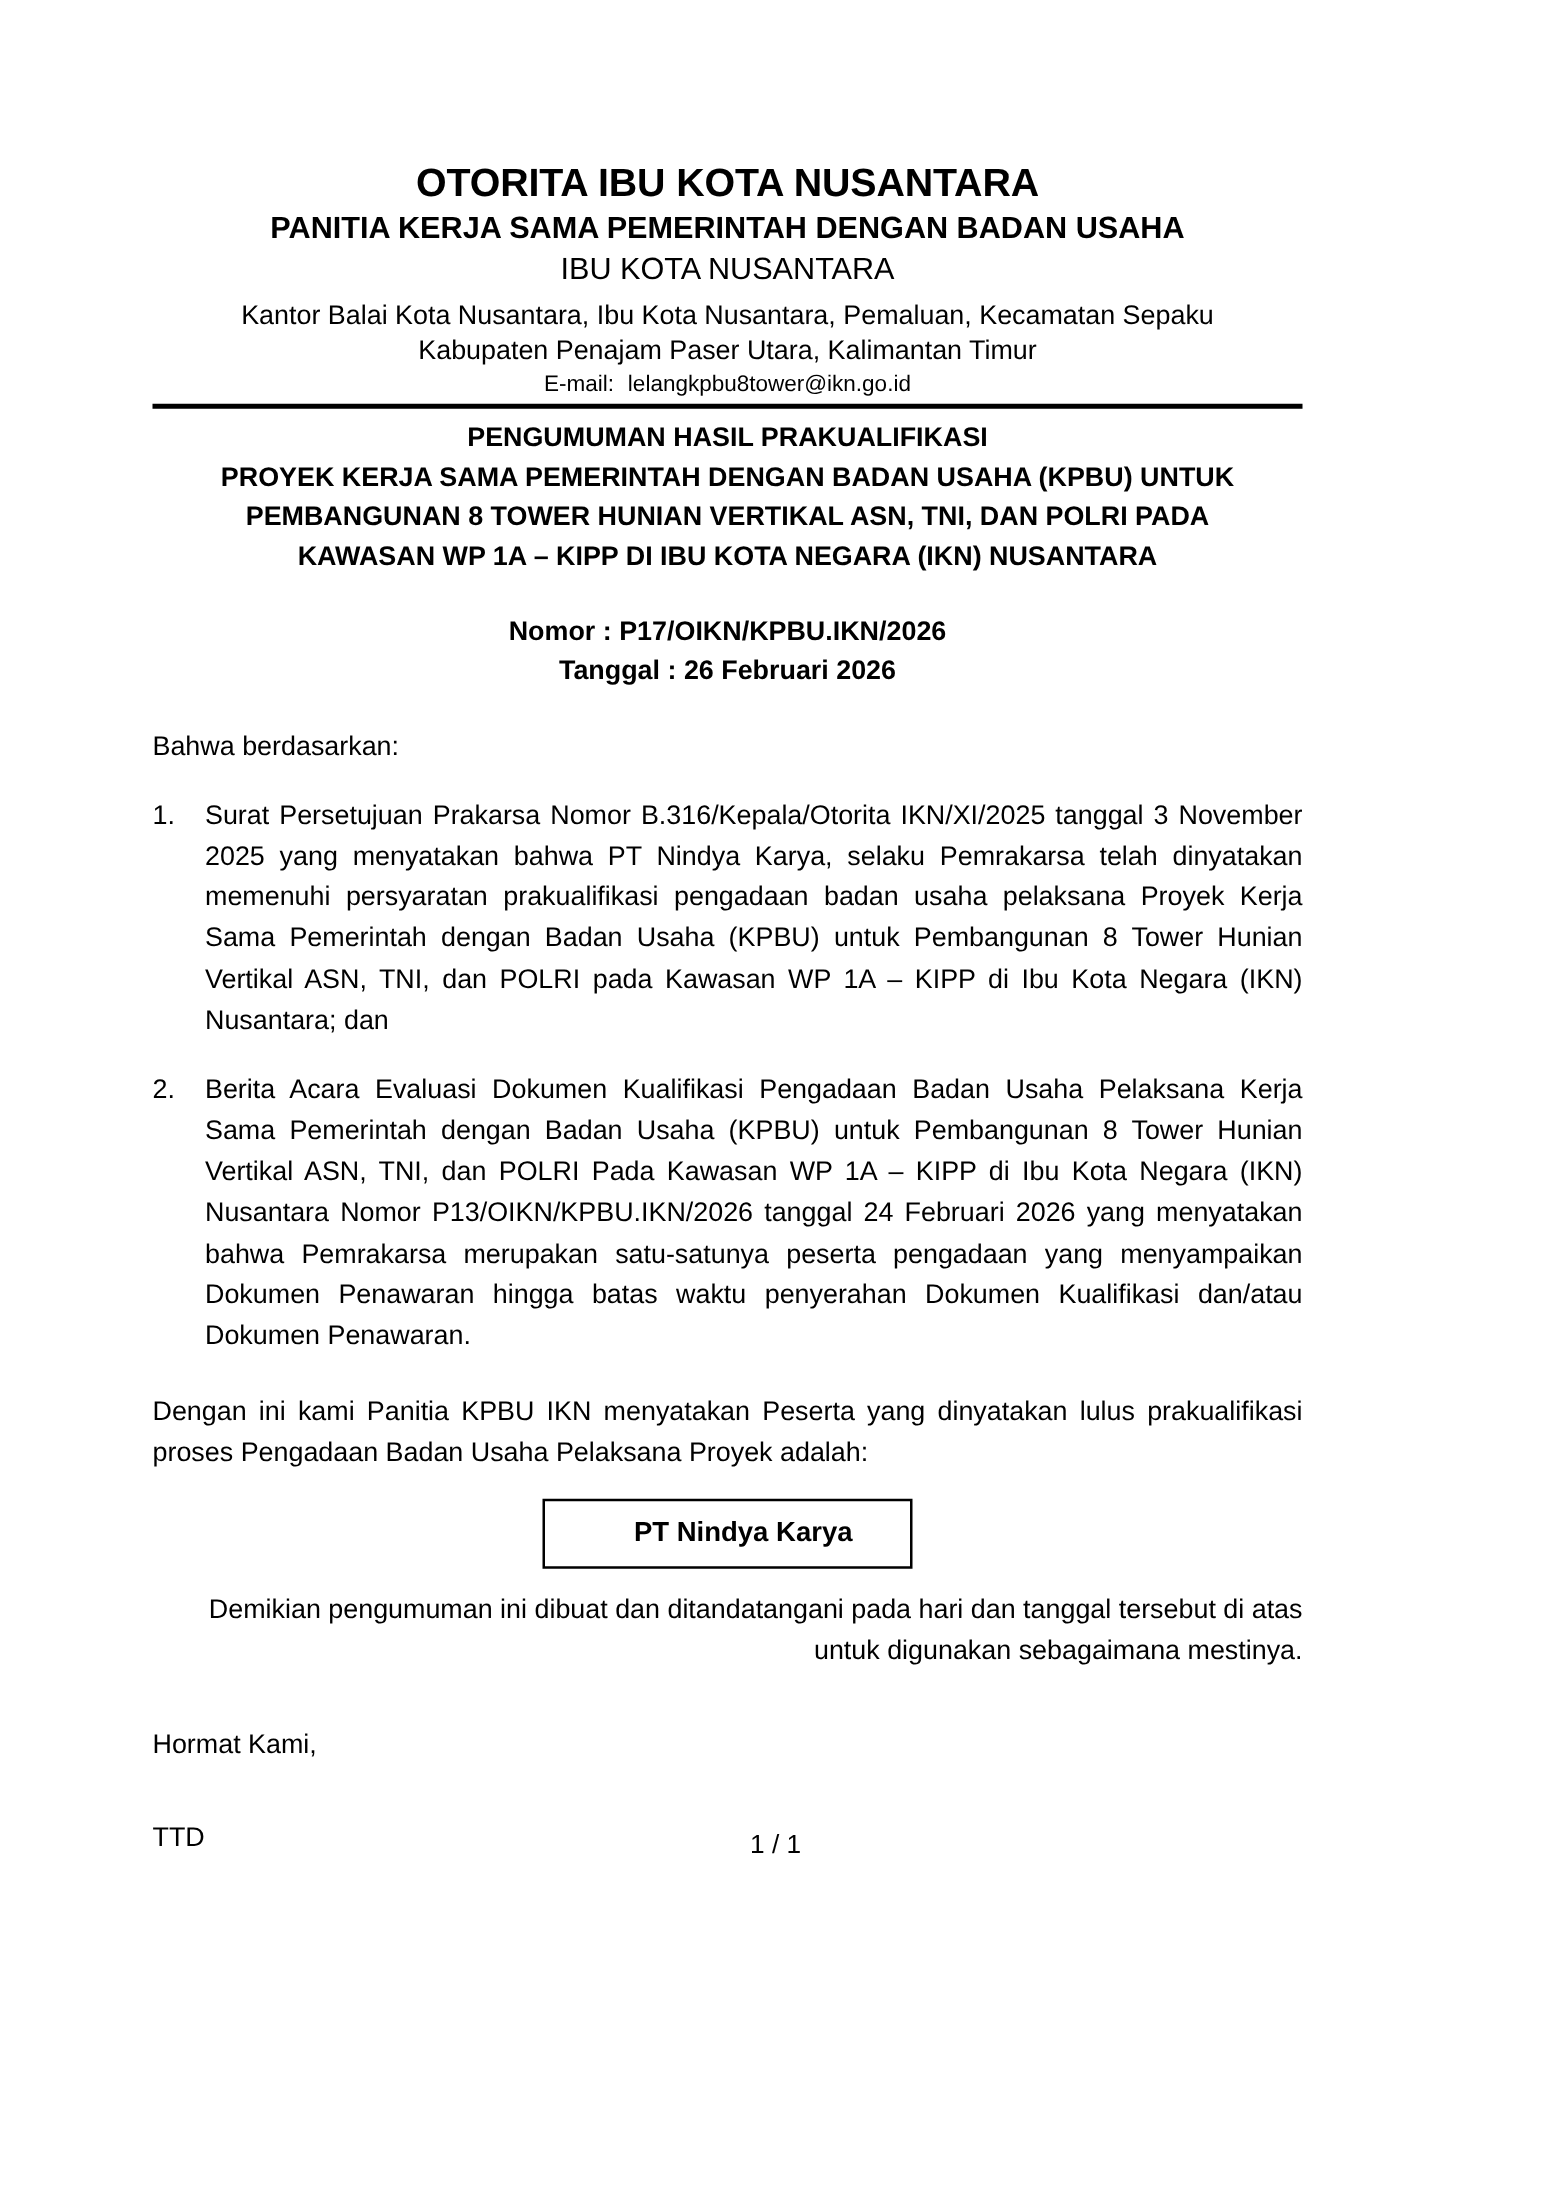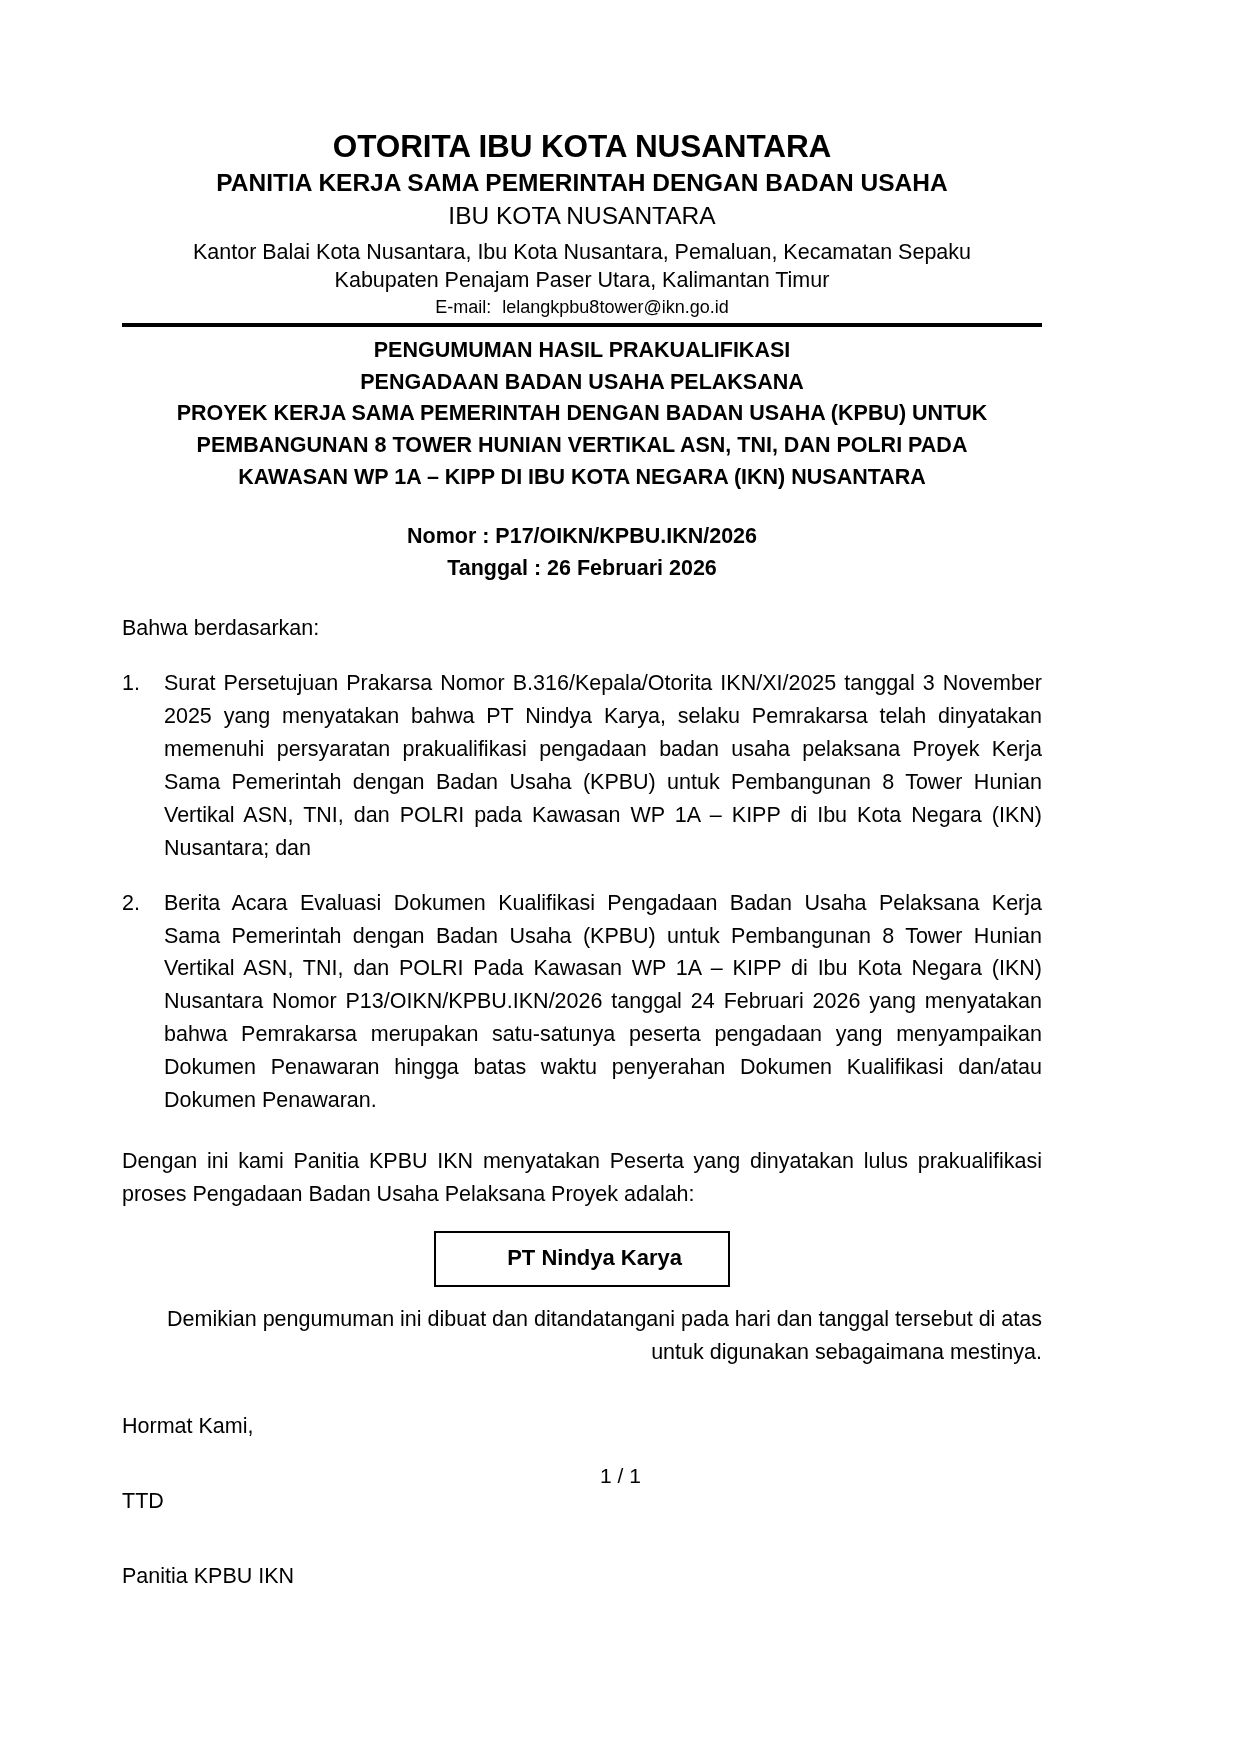--- a/index.html
+++ b/index.html
@@ -177,21 +177,20 @@
         <div>Kabupaten Penajam Paser Utara, Kalimantan Timur</div>
       </div>
       <div class="lh-email">
         <span>E-mail:</span><span class="gap"></span><span>lelangkpbu8tower@ikn.go.id</span>
       </div>
     </div>
     <hr class="rule">
 
     <div class="ann-title">
       <div>PENGUMUMAN HASIL PRAKUALIFIKASI</div>
-      <div>PENGADAAN BADAN USAHA PELAKSANA</div>
       <div>PROYEK KERJA SAMA PEMERINTAH DENGAN BADAN USAHA (KPBU) UNTUK</div>
       <div>PEMBANGUNAN 8 TOWER HUNIAN VERTIKAL ASN, TNI, DAN POLRI PADA</div>
       <div>KAWASAN WP 1A – KIPP DI IBU KOTA NEGARA (IKN) NUSANTARA</div>
     </div>
 
     <div class="ann-meta">
       <div>Nomor : P17/OIKN/KPBU.IKN/2026</div>
       <div>Tanggal : 26 Februari 2026</div>
     </div>
 
@@ -211,20 +210,19 @@
     <div class="body-text">Dengan ini kami Panitia KPBU IKN menyatakan Peserta yang dinyatakan lulus prakualifikasi proses Pengadaan Badan Usaha Pelaksana Proyek adalah:</div>
 
     <div class="winner-wrap">
       <div class="winner-box">PT Nindya Karya</div>
     </div>
 
     <div class="closing">Demikian pengumuman ini dibuat dan ditandatangani pada hari dan tanggal tersebut di atas untuk digunakan sebagaimana mestinya.</div>
 
     <div class="sig-line">Hormat Kami,</div>
     <div class="sig-line">TTD</div>
-    <div class="sig-line">Panitia KPBU IKN</div>
 
   </div>
 
   <div class="footer">
     <span>1 / 1</span>
   </div>
 </div>
 
 </body></html>

